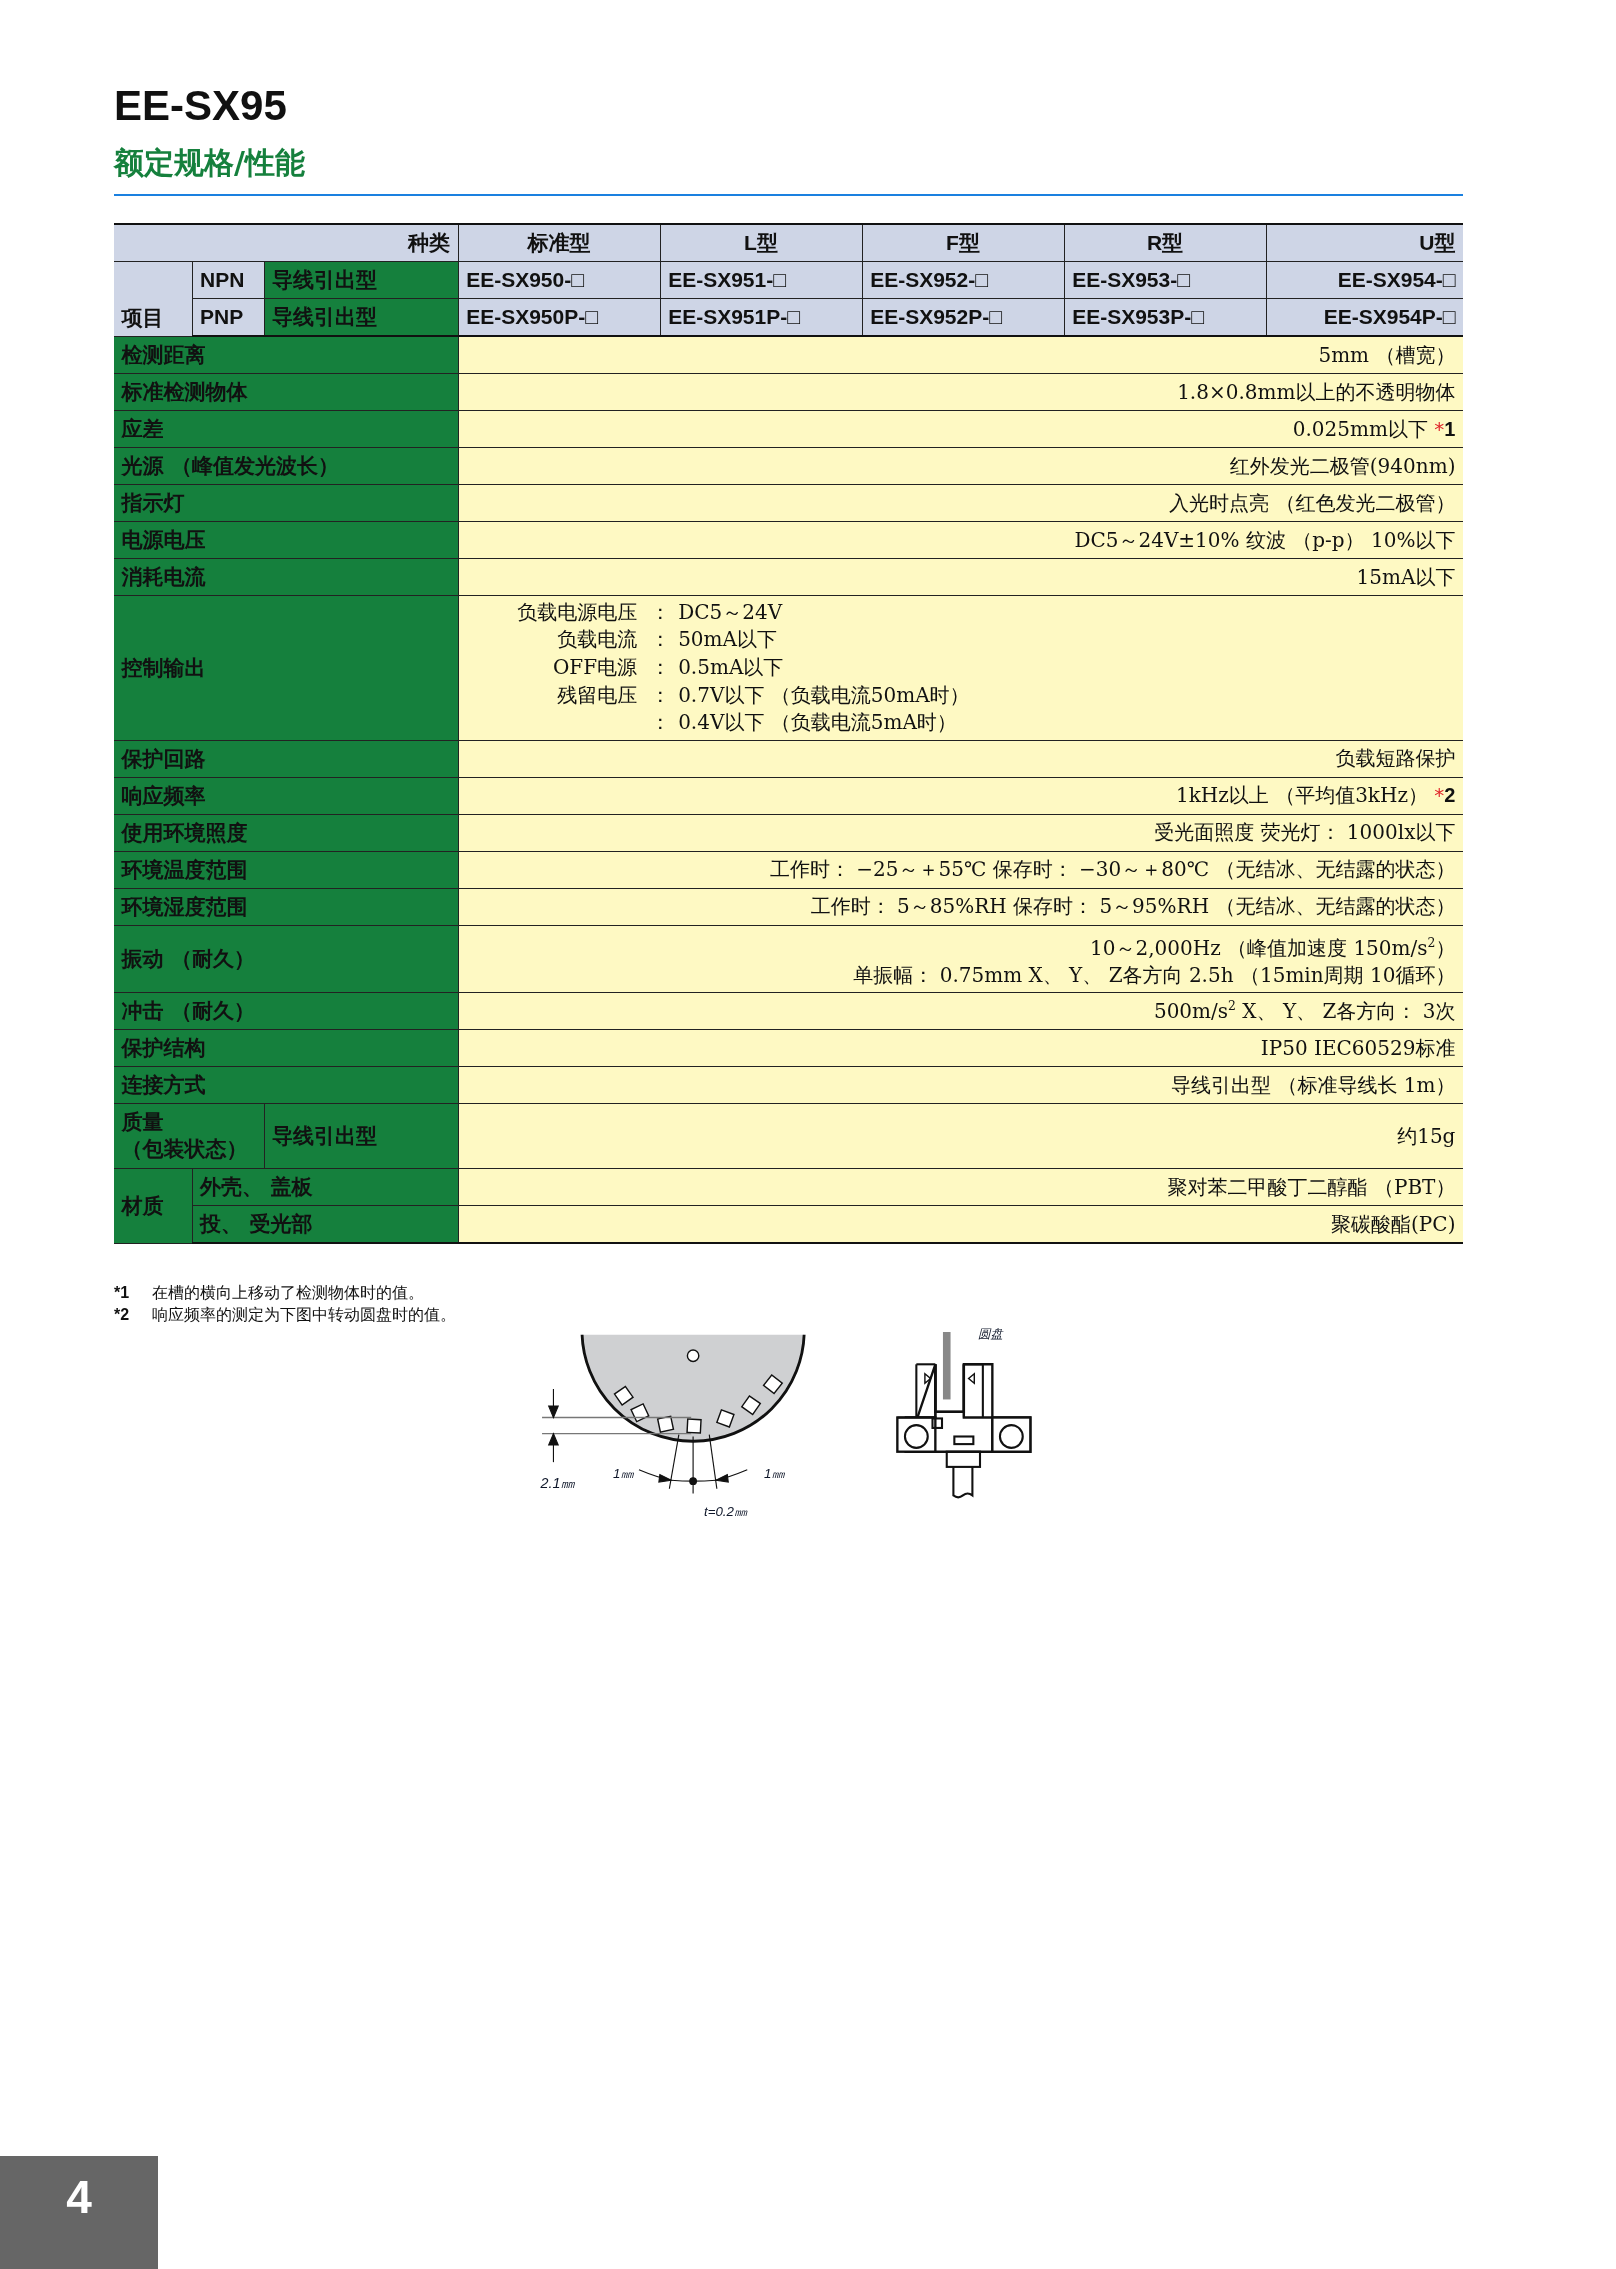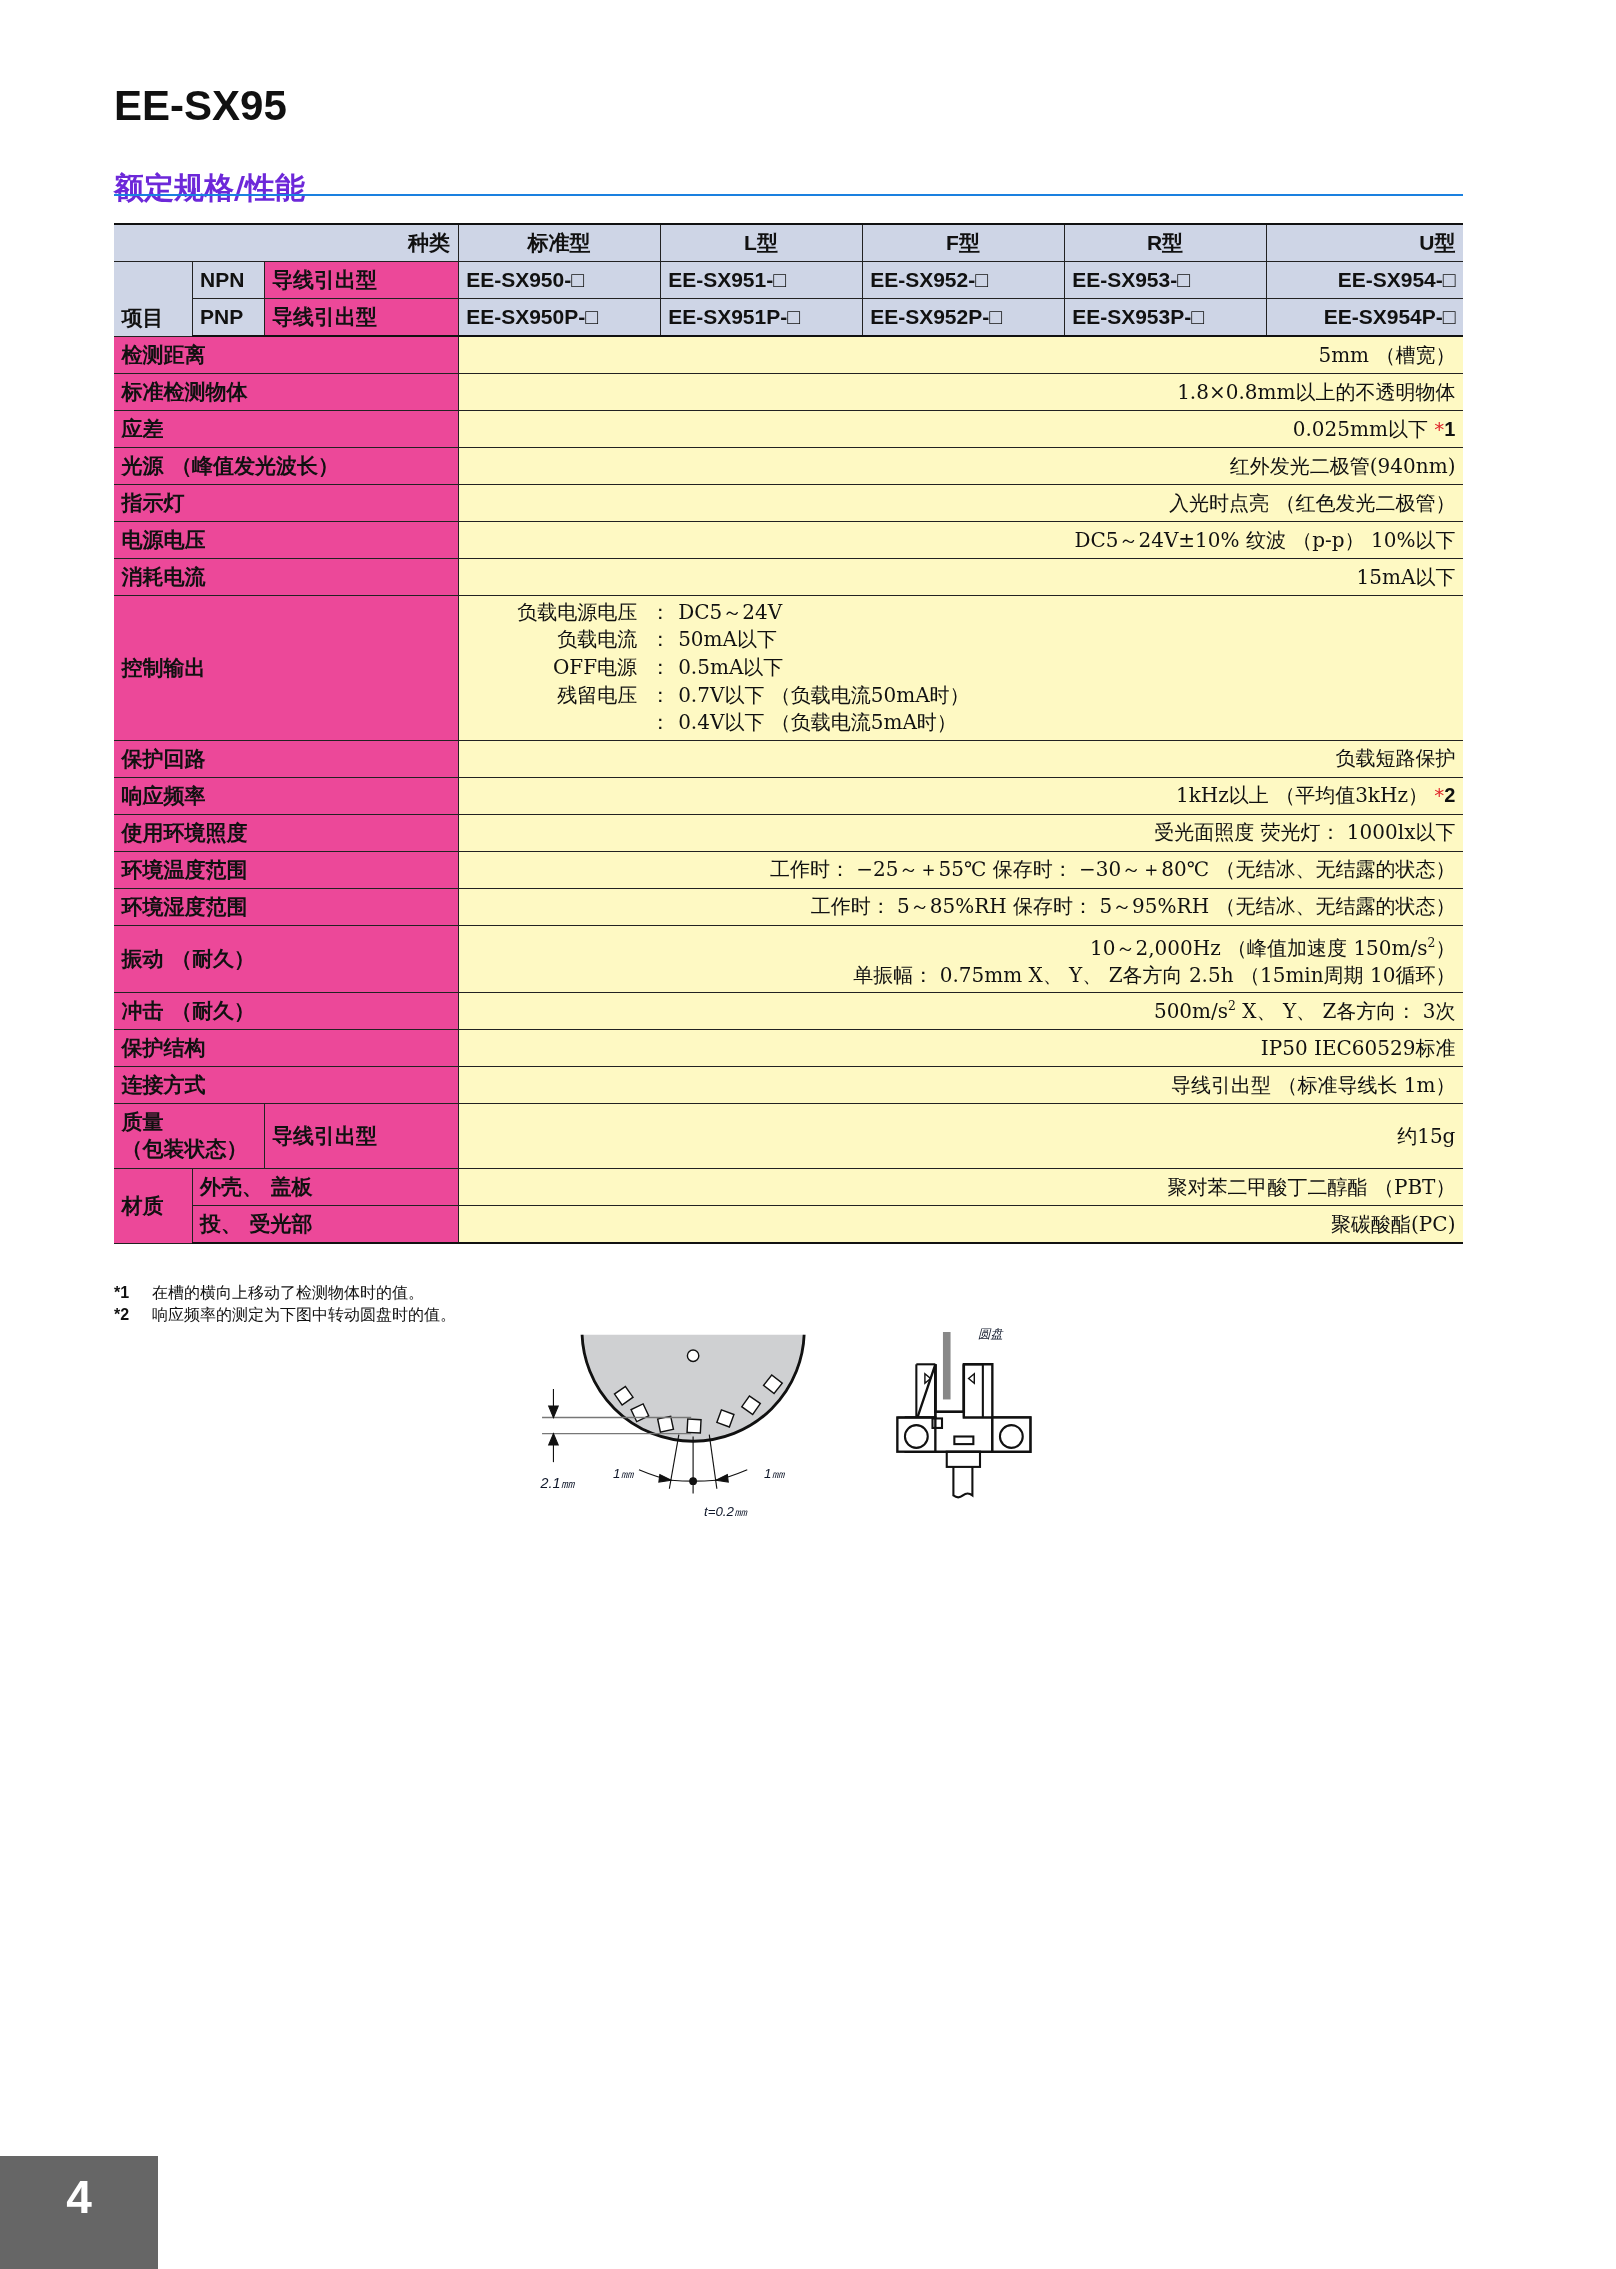--- a/index.html
+++ b/index.html
@@ -1,26 +1,26 @@
 <!DOCTYPE html>
 <html style="font-size:15px"><head>
 <meta charset="utf-8">
 <style>
   html, body { margin:0; padding:0; background:#ffffff; }
   body { width:1617px; height:2269px; position:relative; overflow:hidden;
          font-family:"DejaVu Sans","Liberation Sans",sans-serif; color:#111; }
   .title { position:absolute; left:114px; top:82px; font-family:"Liberation Sans",sans-serif;
            font-weight:bold; font-size:42px; letter-spacing:0px; color:#111; }
-  .subtitle { position:absolute; left:114px; top:168px; font-size:30px; font-weight:bold; color:#6d28d9; }
+  .subtitle { position:absolute; left:114px; top:143px; font-size:30px; font-weight:bold; color:#15803d; }
   .subline { position:absolute; left:114px; top:194px; width:1349px; height:1.9px; background:#1a80e0; }
 
   table.spec { position:absolute; left:114px; top:223px; width:1348px; border-collapse:collapse;
                table-layout:fixed; }
   table.spec td { border:1px solid #222; padding:0 7.6px; height:36px; font-size:21px; vertical-align:middle; }
-  table.spec td.lbl { background:#ec4899; font-weight:bold; font-family:"DejaVu Sans",sans-serif; }
+  table.spec td.lbl { background:#15803d; font-weight:bold; font-family:"DejaVu Sans",sans-serif; }
   table.spec td.val { background:#fef9c3; font-family:"DejaVu Serif","Liberation Serif",serif; font-size:20px; }
   table.spec td.hdr { background:#ced5e6; font-weight:bold; font-family:"Liberation Sans",sans-serif; font-size:21px; }
   table.spec td.center { text-align:center; }
   table.spec td.right { text-align:right;margin-top:44px; }
   table.spec tr.top td { border-top:2.9px solid #111; }
   table.spec tr.hdr-end td { border-bottom:2.9px solid #111; }
   table.spec tr.last td { border-bottom:2.9px solid #111; }
   table.spec td.edgeL { border-left:none; }
   table.spec td.edgeR { border-right:none;text-align:right; }
   table.spec td.ml { line-height:27.6px; padding-top:2.9px; padding-bottom:2.9px; }

